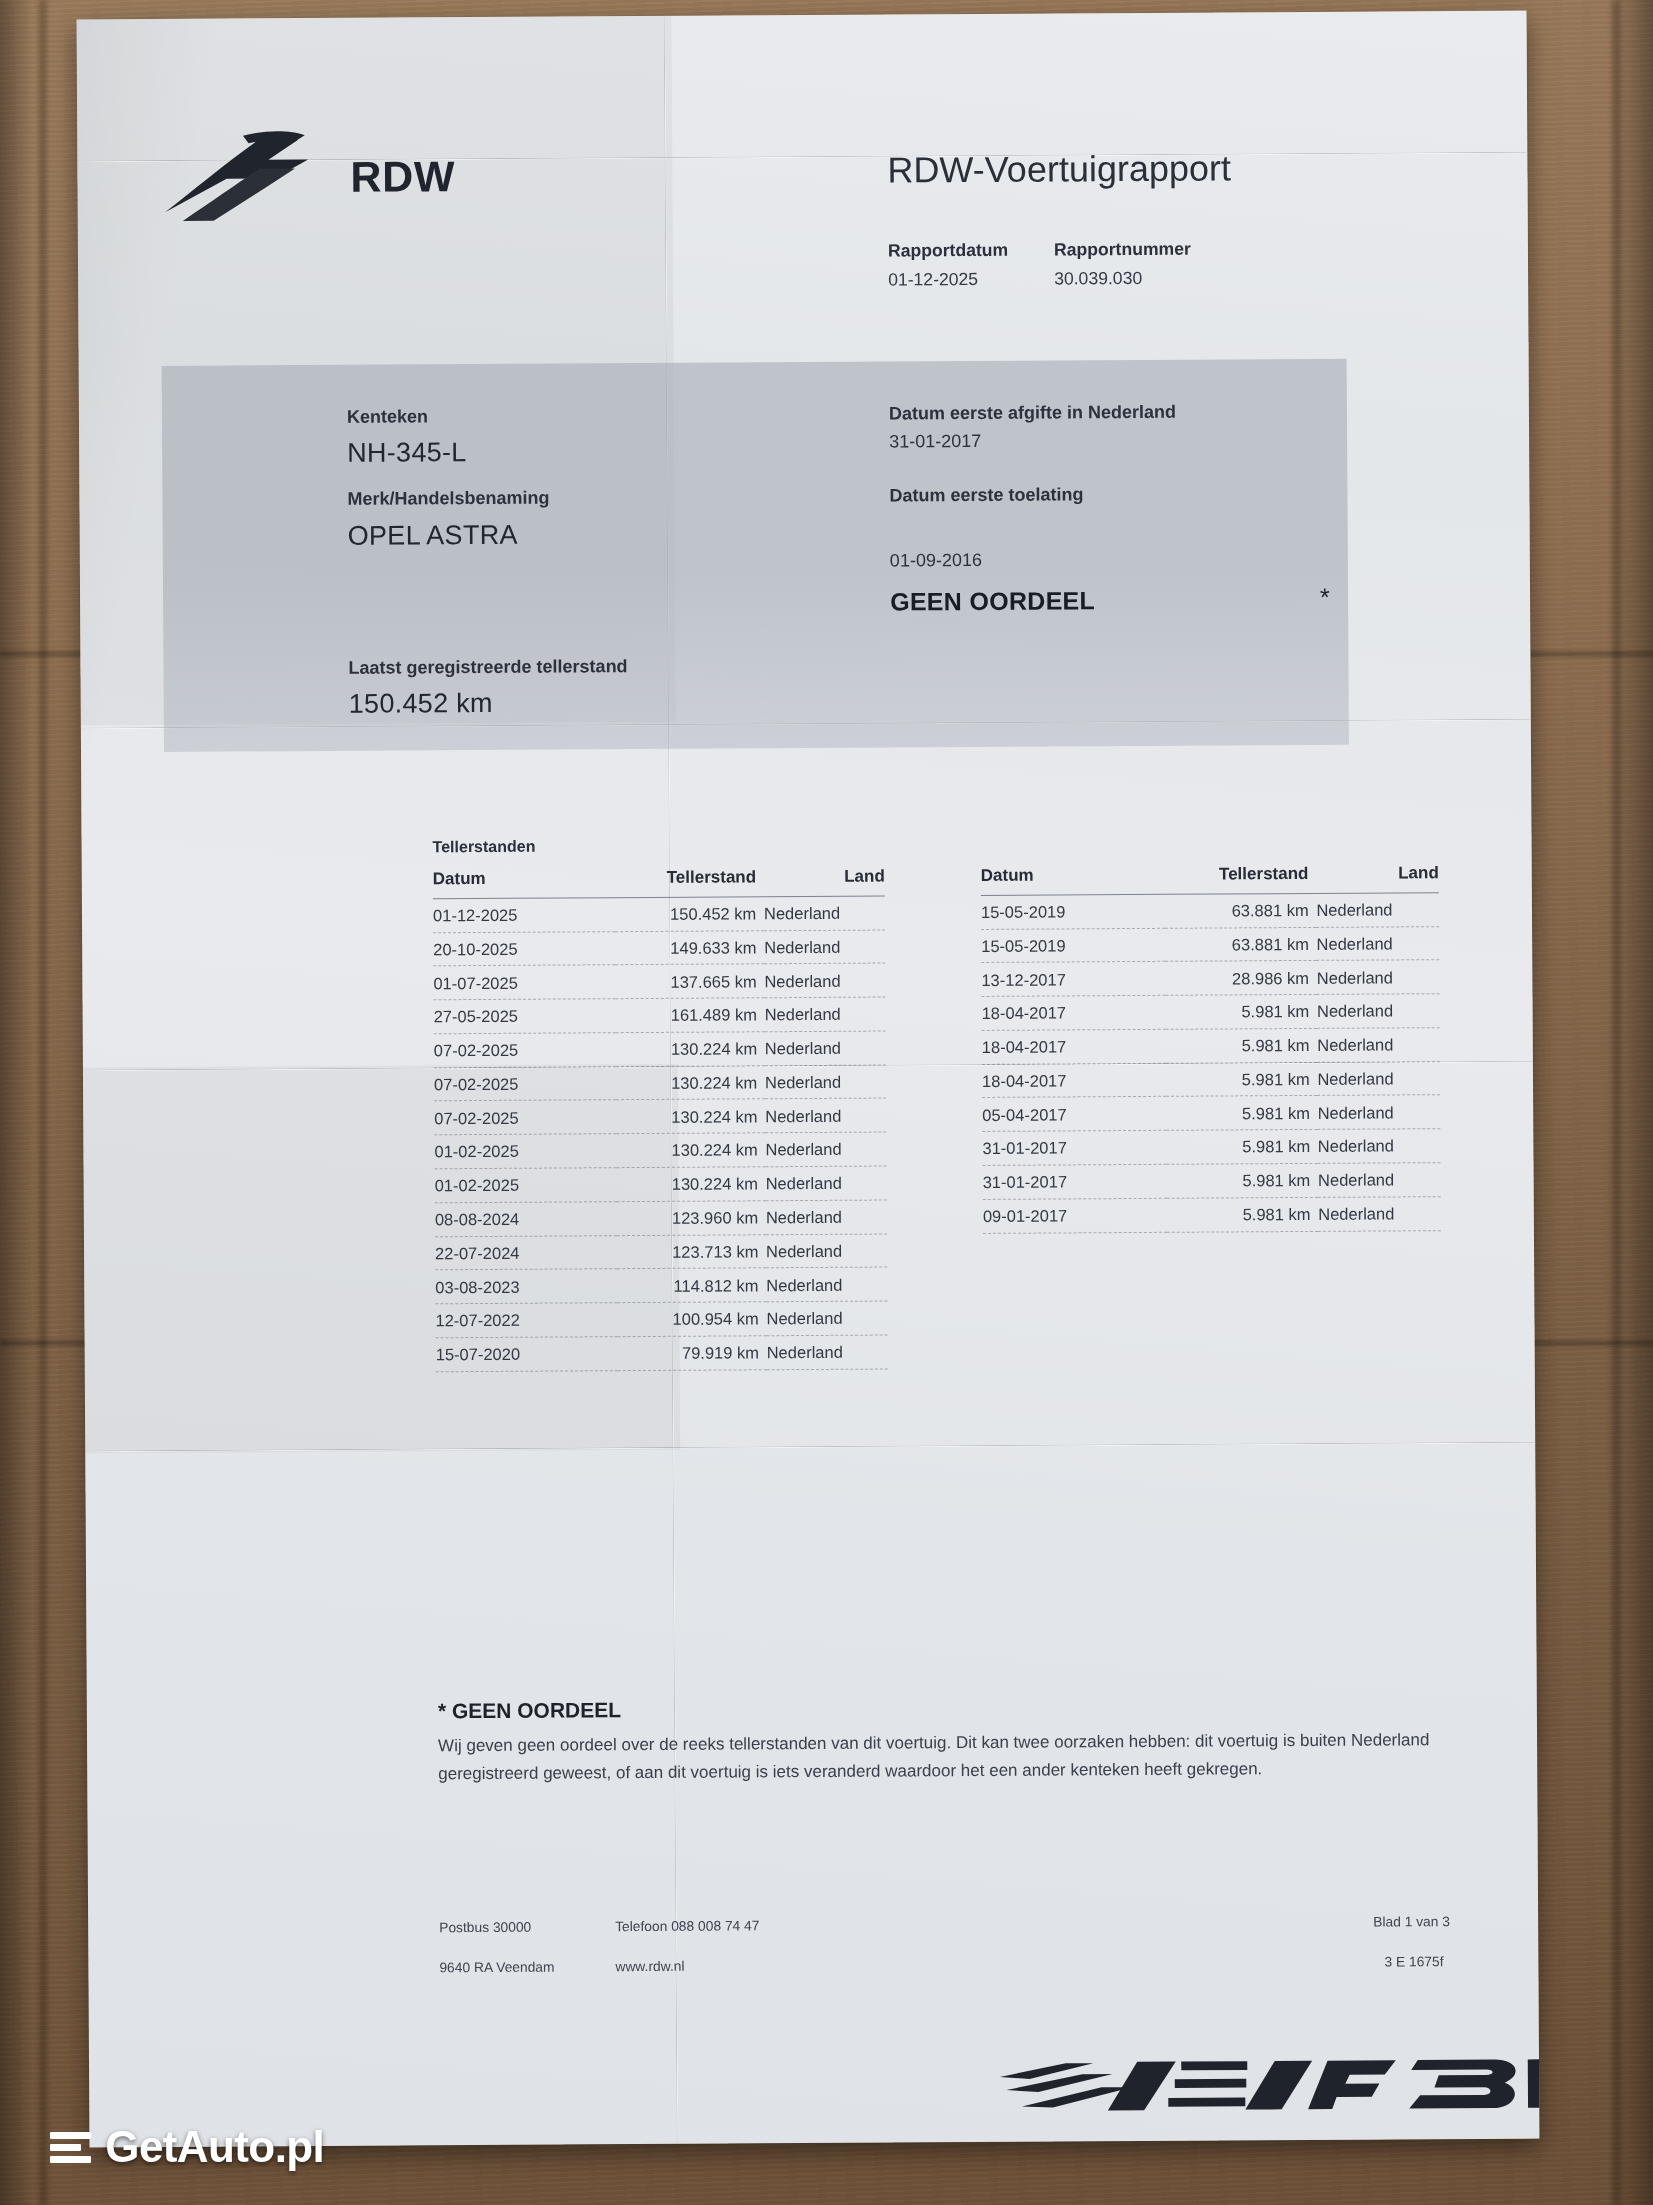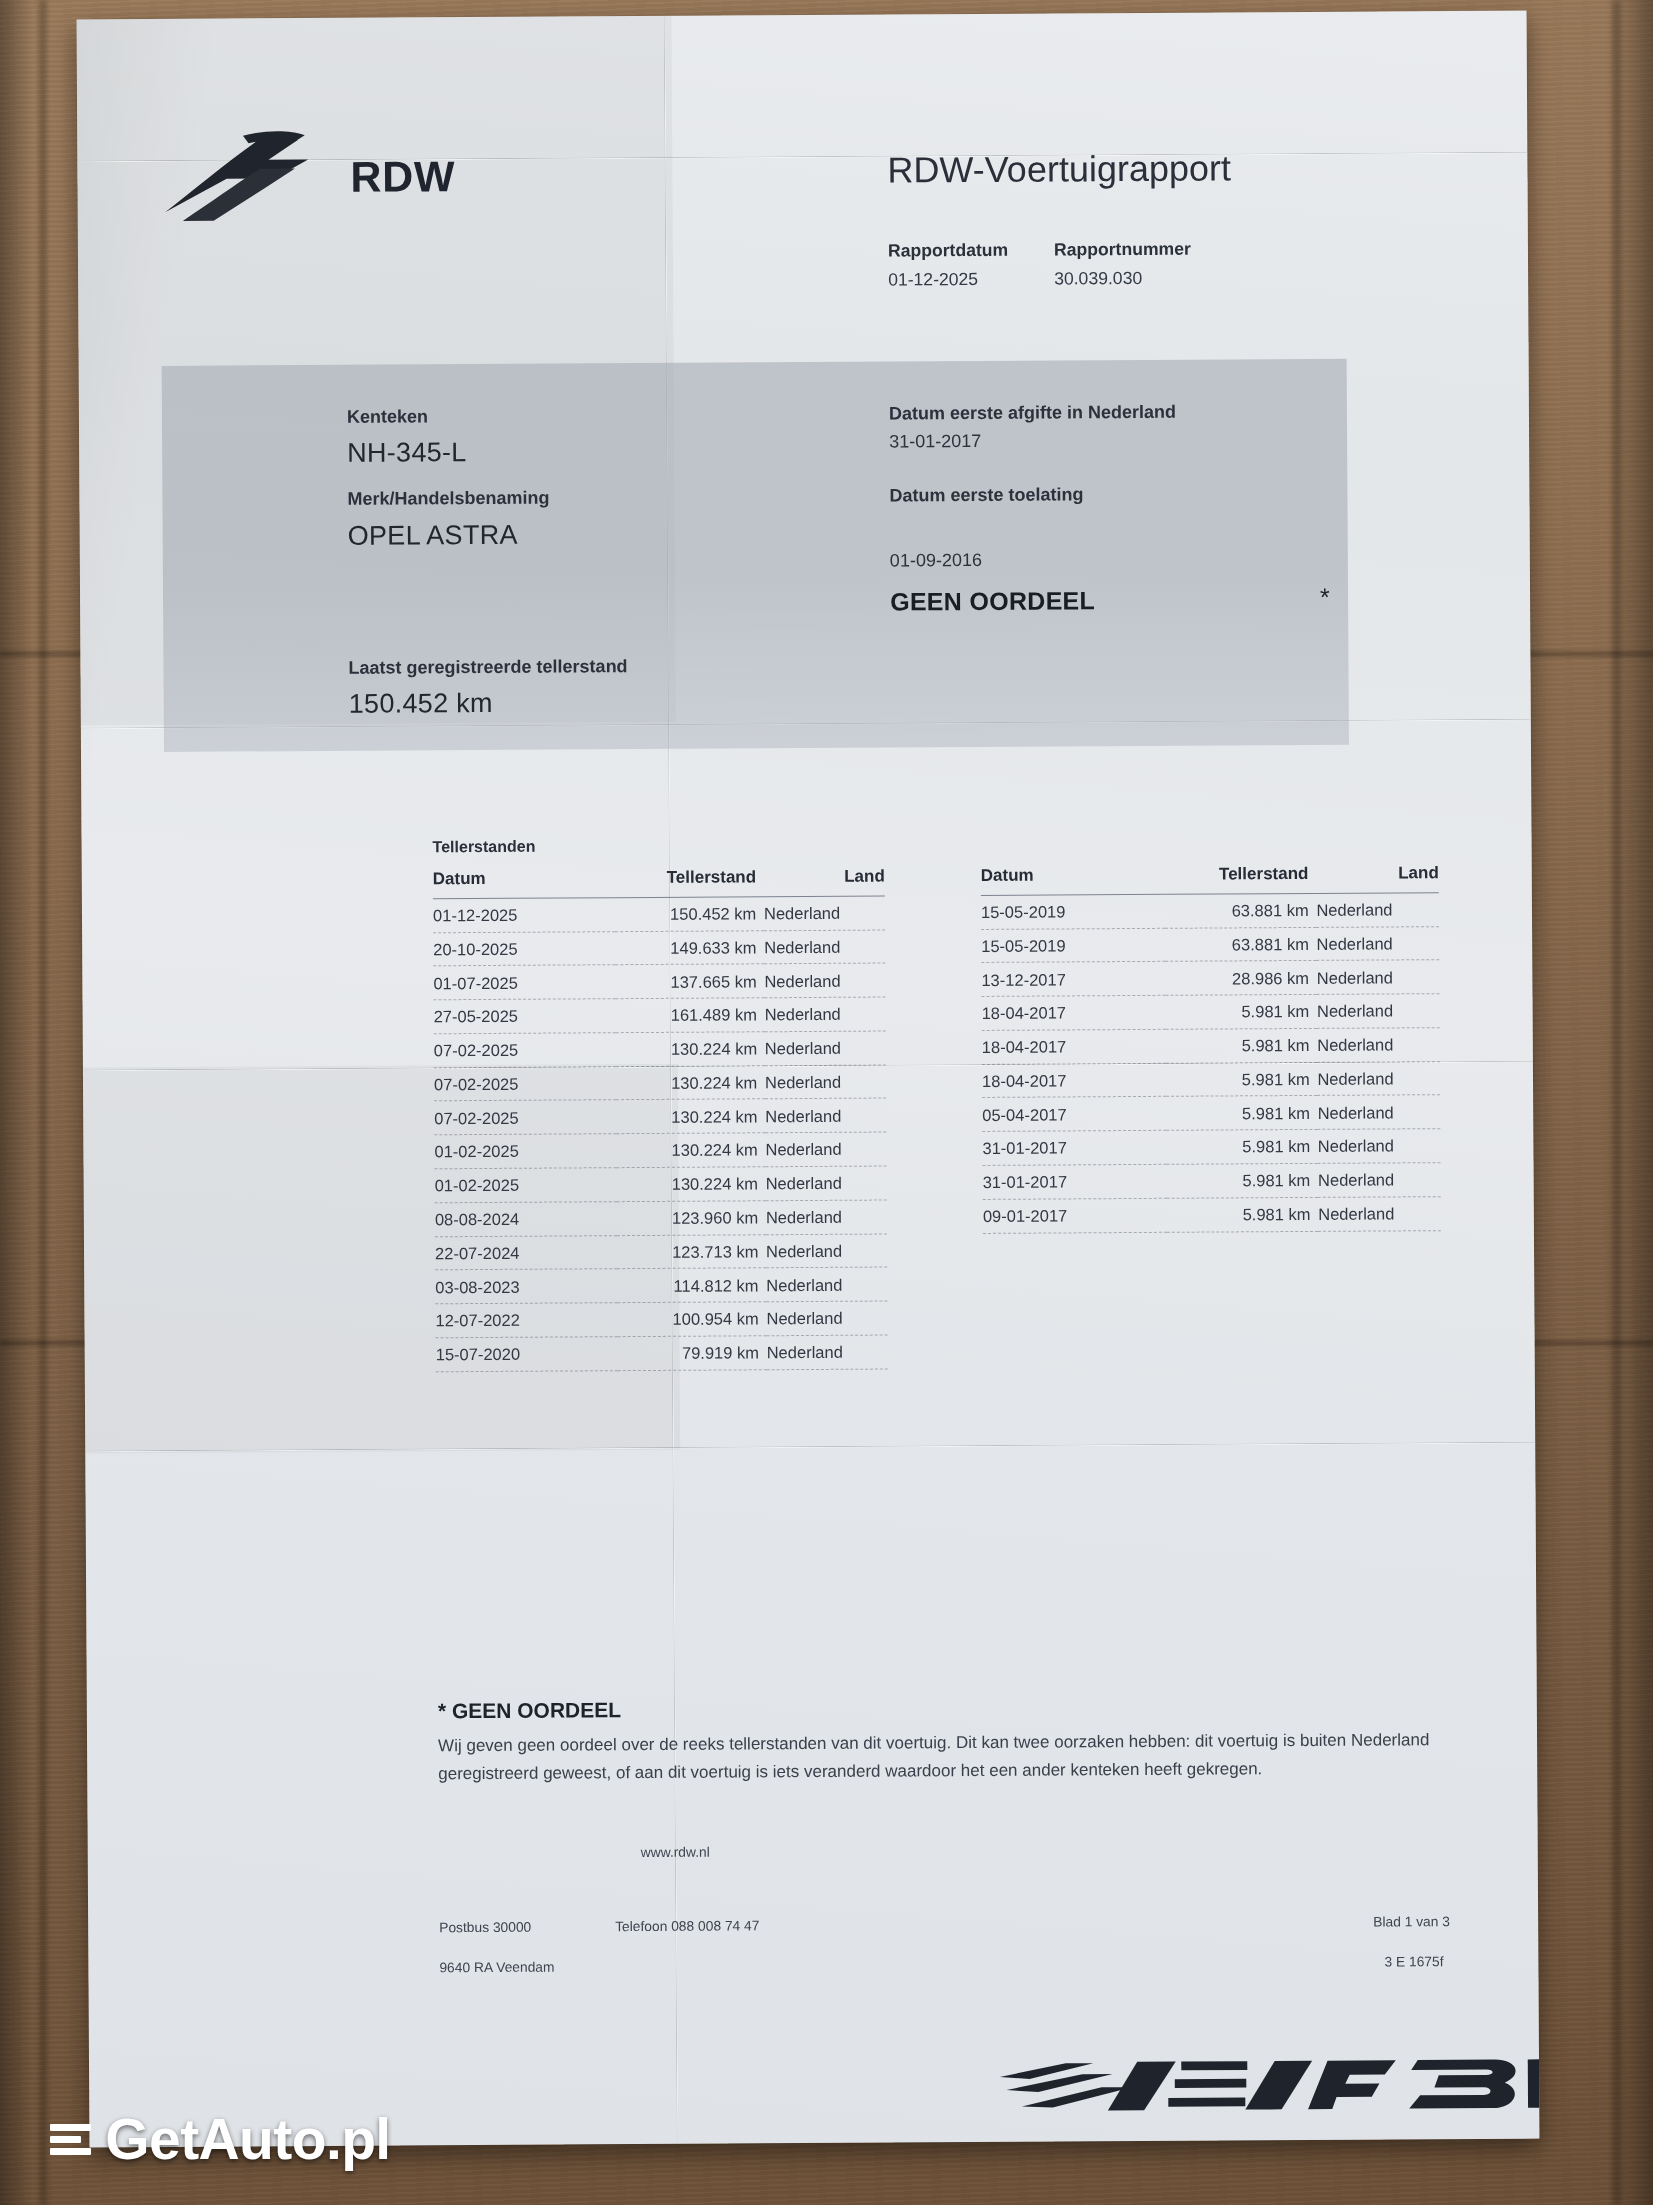--- a/index.html
+++ b/index.html
@@ -102,21 +102,21 @@
   
   .ft { position:absolute; font-size:13.8px; color:#3e444f; }
 
   
   .deco { position:absolute; left:910px; top:2040px; width:568px; height:66px; }
 
   
   .watermark { position:absolute; left:50px; bottom:33px; display:flex; align-items:center; gap:14.3px; }
   .wm-logo { width:41px; height:41px; position:relative; }
   .wm-logo i { position:absolute; left:0; height:7.2px; background:#fff; border-radius:1.1px; }
-  .wm-text { font-size:57px; font-weight:bold; color:#ffffff; letter-spacing:-0.6px;
+  .wm-text { font-size:44px; font-weight:bold; color:#ffffff; letter-spacing:-0.6px;
              text-shadow:0 1.7px 5.5px rgba(0,0,0,0.55); }
   .wm-text .pl { color:#ffffff; }
 </style>
 </head>
 <body>
 
 <div class="backdrop"></div>
 <div class="plank-line" style="top:651px"></div>
 <div class="plank-line" style="top:1340px"></div>
 <div class="board-edge-l"></div>
@@ -314,21 +314,21 @@
           </tbody>
       </table>
     </div>
 
     <div class="note-title">* GEEN OORDEEL</div>
     <div class="note-body">Wij geven geen oordeel over de reeks tellerstanden van dit voertuig. Dit kan twee oorzaken hebben: dit voertuig is buiten Nederland geregistreerd geweest, of aan dit voertuig is iets veranderd waardoor het een ander kenteken heeft gekregen.</div>
 
     <div class="ft" style="left:351px;  top:1903px;">Postbus 30000</div>
     <div class="ft" style="left:351px;  top:1943px;">9640 RA Veendam</div>
     <div class="ft" style="left:527px;  top:1903px;">Telefoon 088 008 74 47</div>
-    <div class="ft" style="left:527px;  top:1829px;margin-left:26px;">www.rdw.nl</div>
+    <div class="ft" style="left:527px;  top:1943px;">www.rdw.nl</div>
     <div class="ft" style="left:1285px; top:1903px;">Blad 1 van 3</div>
     <div class="ft" style="left:1296px; top:1943px;">3 E 1675f</div>
 
     <div class="deco">
       <svg viewBox="0 0 1030 120" width="568" height="66" aria-hidden="true">
         <path d="M0 42 L120 18 L170 18 L54 46 Z" fill="#1f232b"></path>
         <path d="M12 66 L150 38 L205 38 L70 70 Z" fill="#1f232b"></path>
         <path d="M40 96 L185 62 L240 62 L96 98 Z" fill="#1f232b"></path>
         <path d="M250 16 L320 16 L262 104 L196 104 Z" fill="#1f232b"></path>
         <rect x="330" y="16" width="120" height="16" fill="#1f232b"></rect>

